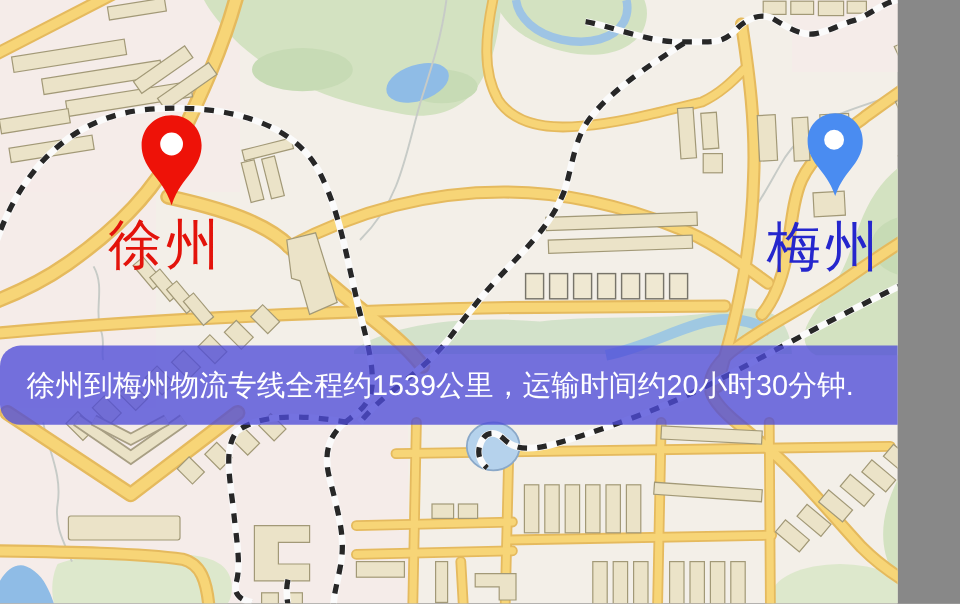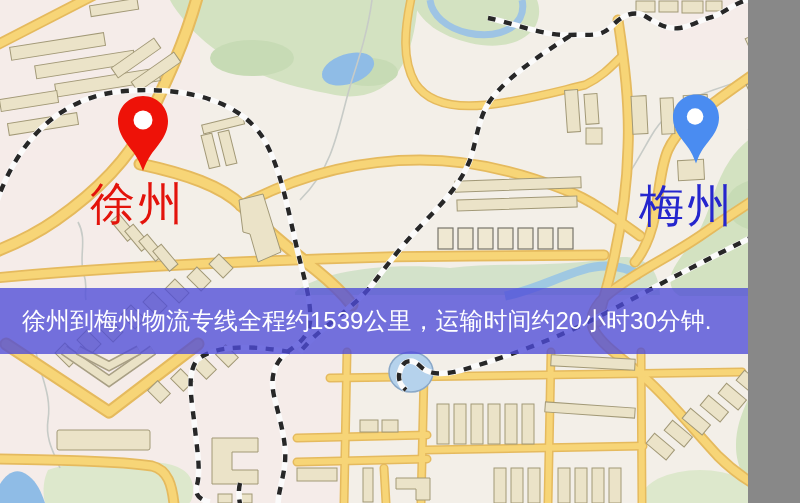--- a/index.html
+++ b/index.html
@@ -283,16 +283,16 @@
              C 14,-30 25,-19 25,-5 C 25,3 22,10 16,18 C 10,26 5,31 0,45 Z" fill="#ee1208"></path>
     <circle cx="0" cy="-6" r="9.5" fill="#ffffff"></circle>
   </g>
   <g transform="translate(696,122) scale(0.92)">
     <path d="M 0,45 C -5,31 -10,26 -16,18 C -22,10 -25,3 -25,-5 C -25,-19 -14,-30 0,-30
              C 14,-30 25,-19 25,-5 C 25,3 22,10 16,18 C 10,26 5,31 0,45 Z" fill="#4a8cf1"></path>
     <circle cx="-1" cy="-6" r="9" fill="#ffffff"></circle>
   </g>
 </svg>
 
-  <div id="banner" style="background: rgba(78, 76, 217, 0.78);">
+  <div id="banner" style="background: rgba(78, 76, 217, 0.78); border-radius: 17px;">
     <span id="banner-text" style="color: rgb(255, 255, 255);">徐州到梅州物流专线全程约1539公里，运输时间约20小时30分钟.</span>
   </div>
 </div>
 
 </body></html>

